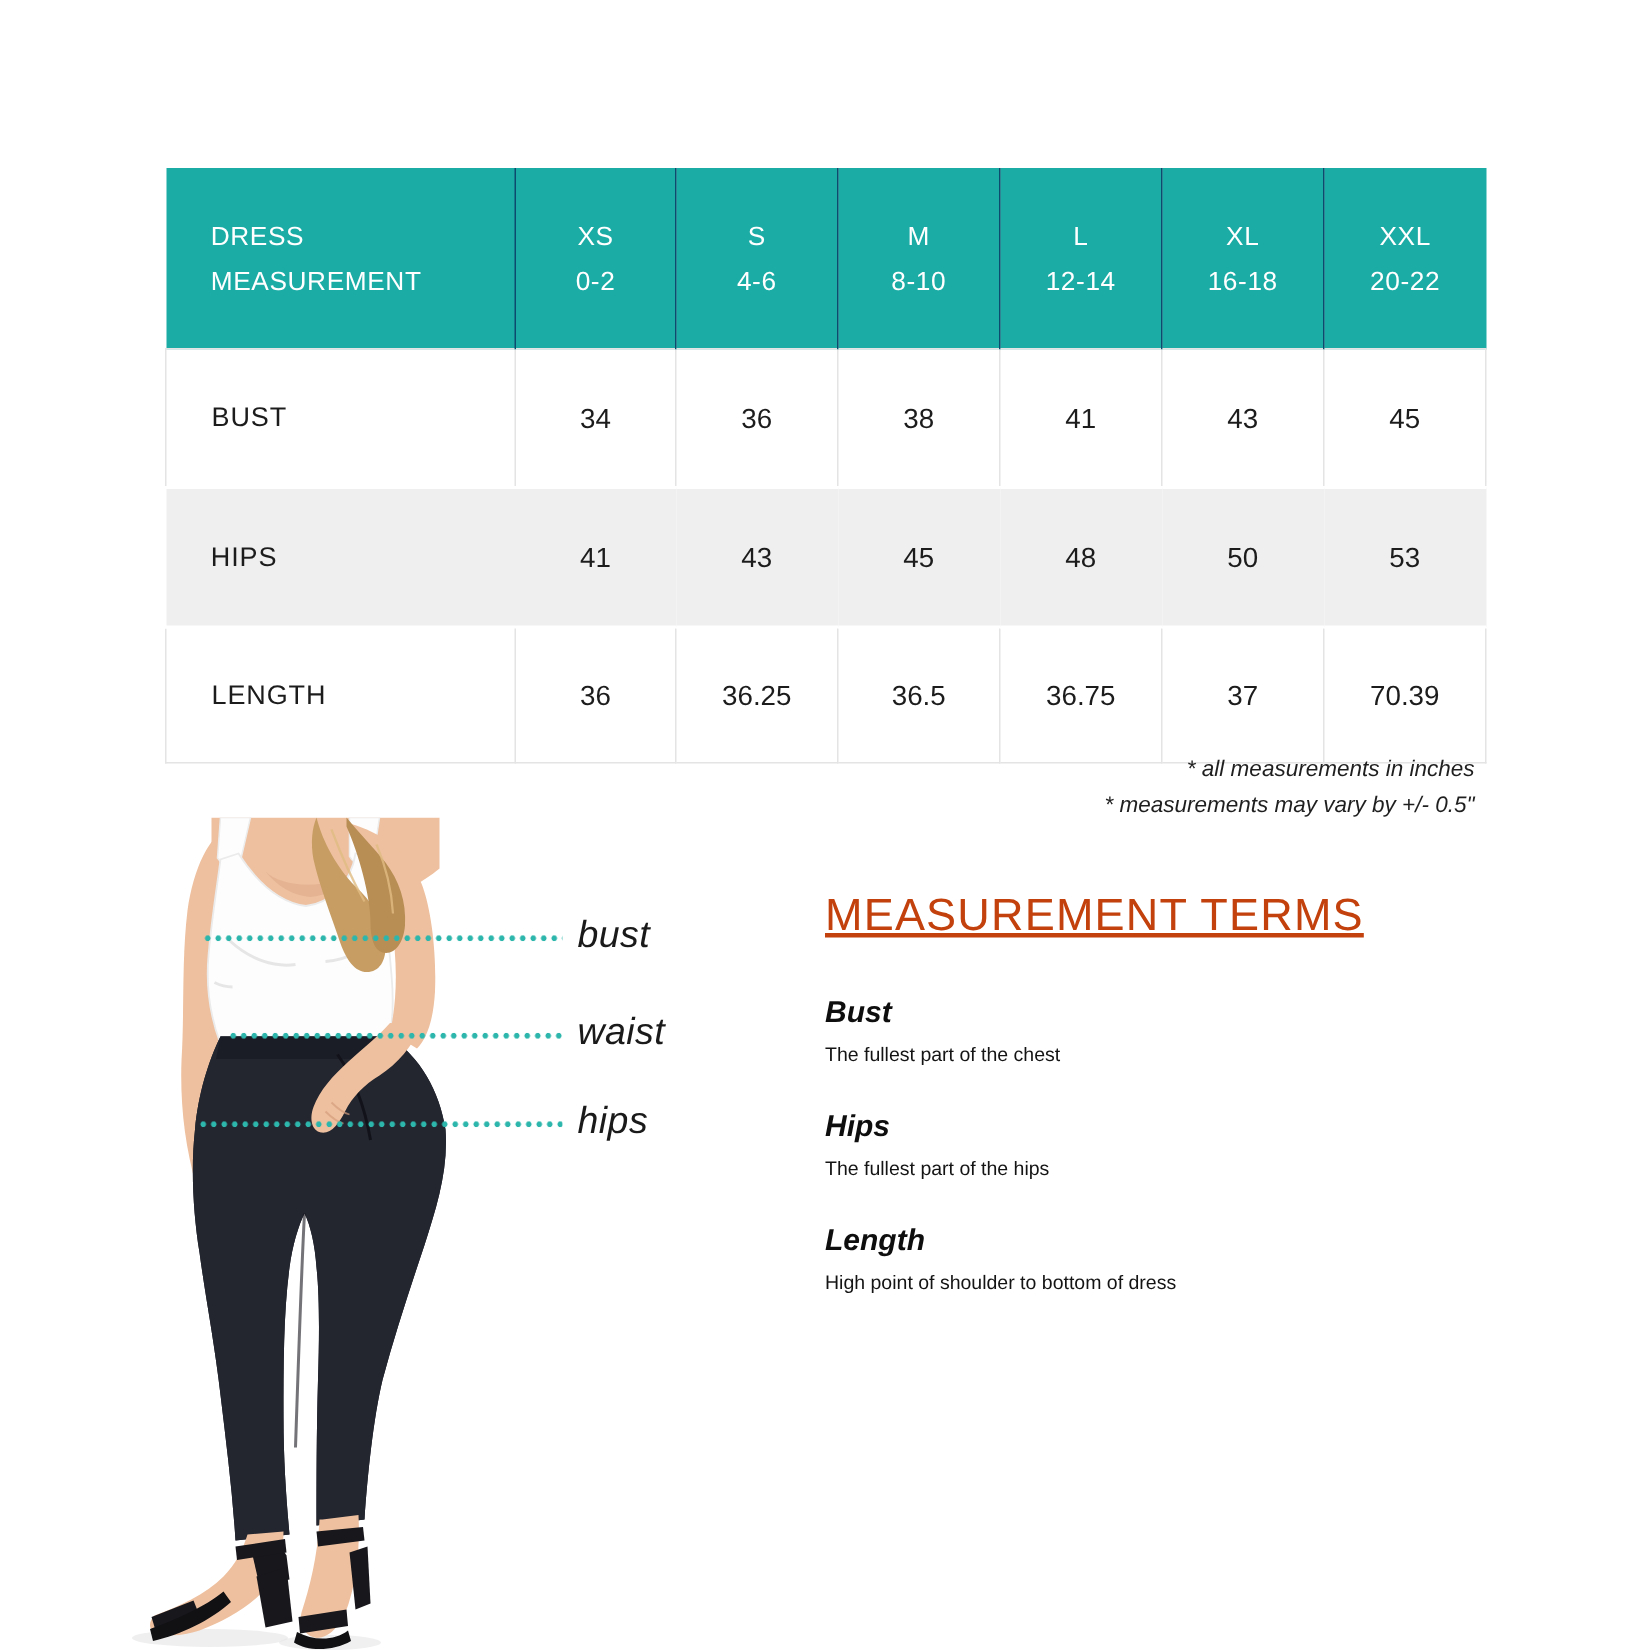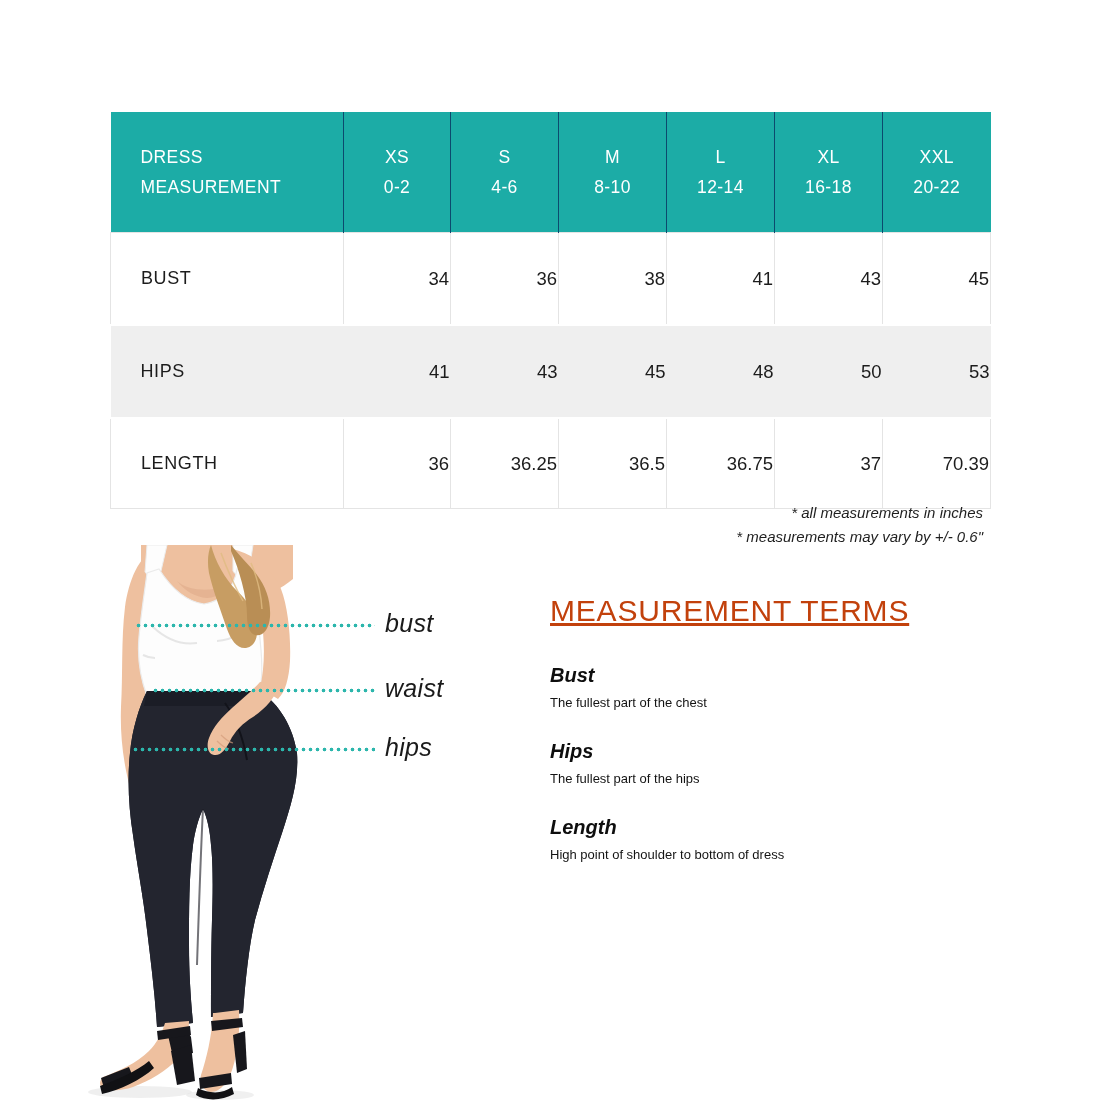--- a/index.html
+++ b/index.html
@@ -14,21 +14,21 @@
   }
   .size-table th,.size-table td{vertical-align:middle;margin-top:15px;}
   .size-table thead th{
     background:#1caca6;color:#ffffff;height:118px;font-weight:400;
     font-size:17.5px;letter-spacing:.4px;text-align:center;border-left:1px solid #0c4a6e;
   }
   .size-table thead th:first-child{border-left:none;text-align:left;padding-left:30px;}
   .size-table thead .hline{display:block;line-height:30px;}
   .size-table tbody td{
     height:89px;background:#ffffff;border:1px solid #e4e4e4;
-    font-size:18.5px;color:#1c1c1c;text-align:right;
+    font-size:18.5px;color:#1c1c1c;text-align:center;
   }
   .size-table tbody tr:last-child td{height:87px;}
   .size-table tbody td.rowlabel{
     text-align:left;padding-left:30px;font-size:18px;letter-spacing:.6px;
   }
   .size-table tbody tr.alt td{
     background:#efefef;border-left:none;border-right:none;
     border-top:2px solid #ffffff;border-bottom:2px solid #ffffff;
   }
   
@@ -139,21 +139,21 @@
         <td>36.5</td>
         <td>36.75</td>
         <td>37</td>
         <td>70.39</td>
       </tr>
     </tbody>
   </table>
 
   <div class="footnotes">
     <div>* all measurements in inches</div>
-    <div>* measurements may vary by +/- 0.6"</div>
+    <div>* measurements may vary by +/- 0.5"</div>
   </div>
 
   <div class="figure">
     <svg viewBox="0 0 280 555" xmlns="http://www.w3.org/2000/svg">
       <defs>
         <pattern id="ikat" width="58" height="62" patternUnits="userSpaceOnUse">
           <g stroke="#d9dbe4" stroke-width="1.8" stroke-linecap="round" fill="none">
             <path d="M6,10 L24,14 M8,17 L26,21 M13,4 L10,24 M19,6 L16,26" opacity="0.7"></path>
             <path d="M38,34 L55,30 M40,41 L57,37 M44,26 L46,46 M50,25 L52,45" opacity="0.55"></path>
             <path d="M28,54 L44,58 M35,48 L33,62" opacity="0.45"></path>

